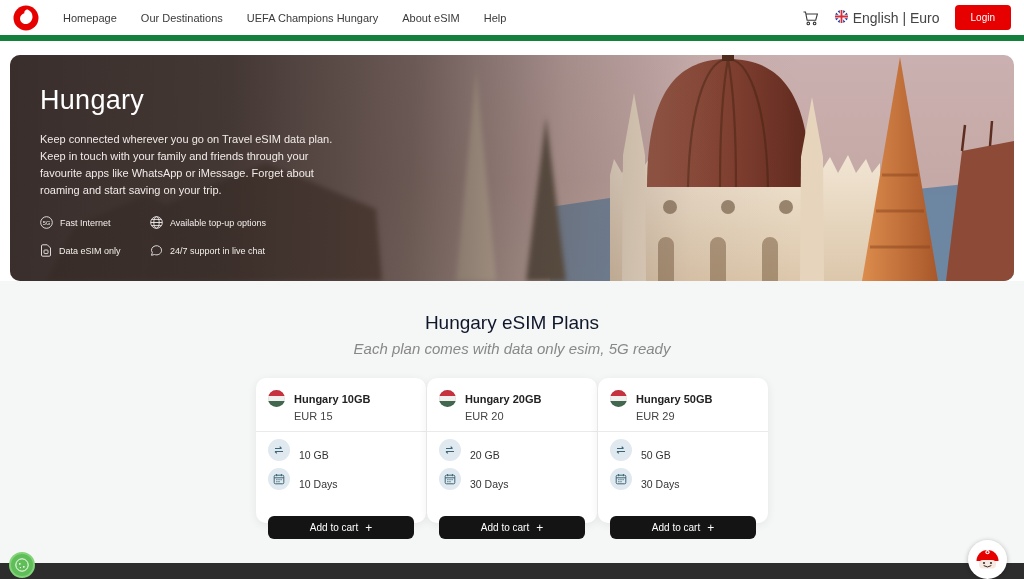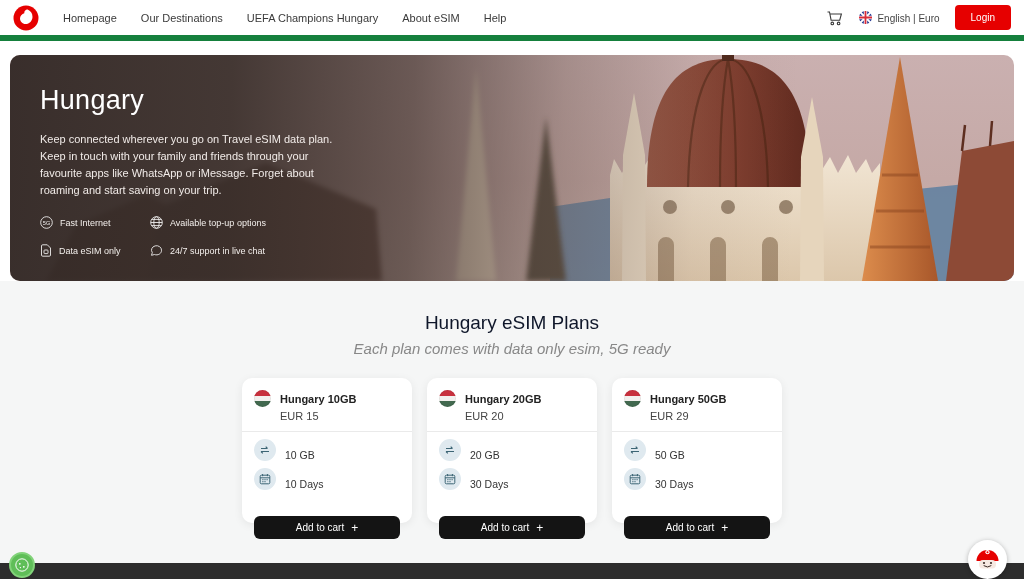--- a/index.html
+++ b/index.html
@@ -6,41 +6,41 @@
   html,body { width:1024px; height:579px; overflow:hidden; }
   body { font-family:"Liberation Sans", sans-serif; background:#ffffff; position:relative; }
 
   
   .header { height:41px; display:flex; align-items:center; padding:0 13px; background:#fff; border-bottom:6px solid #15803d; }
   .logo { width:26px; height:26px; flex:0 0 auto; cursor:pointer; }
   .nav { display:flex; gap:24px; margin-left:24px; }
   .nav-item { font-size:11px; color:#3a3a3a; cursor:pointer; white-space:nowrap; }
   .header-right { margin-left:auto; display:flex; align-items:center; gap:15px; }
   .cart-btn { width:18px; height:18px; cursor:pointer; }
-  .lang { display:flex; align-items:flex-end; gap:5px; font-size:10px; color:#444; cursor:pointer; }
+  .lang { display:flex; align-items:flex-start; gap:5px; font-size:14px; color:#444; cursor:pointer; }
   .login-btn { background:#e60000; color:#fff; font-size:10px; border:none; border-radius:4px; padding:7px 16px; cursor:pointer; font-family:inherit; }
 
   
   .hero { position:relative; margin:14px 10px 0; height:226px; border-radius:10px; overflow:hidden;
           background:linear-gradient(180deg,#cab0b0 0%,#c5a9a6 55%,#cbb3ad 100%); }
   .hero-art { position:absolute; inset:0; width:100%; height:100%; display:block; }
   .hero-overlay { position:absolute; inset:0;
     background:linear-gradient(92deg, rgba(52,42,39,.97) 0%, rgba(58,47,43,.93) 22%, rgba(74,59,54,.74) 40%, rgba(104,84,77,.38) 55%, rgba(140,115,105,.10) 68%, rgba(0,0,0,0) 78%); }
   .hero-content { position:absolute; left:30px; top:0; width:330px; color:#fff; }
   .hero-title { font-size:27px; font-weight:400; letter-spacing:.3px; margin-top:30px; }
   .hero-desc { font-size:11px; line-height:1.55; color:#f1ebe8; margin-top:15px; width:312px; }
   .features { margin-top:17px; display:grid; grid-template-columns:106px auto; row-gap:15px; column-gap:4px; }
   .feature { display:flex; align-items:center; gap:7px; font-size:9px; color:#f3efec; }
   .feature svg { flex:0 0 auto; opacity:.92; }
 
   
   .plans-section { background:#f5f6f6; height:282px; text-align:center; }
   .plans-title { padding-top:31px; font-size:19px; font-weight:400; color:#0f172a; }
   .plans-sub { margin-top:6px; font-size:15px; color:#888;font-style:italic; }
-  .cards { display:flex; justify-content:center; gap:15px; margin-top:21px; }
+  .cards { display:flex; justify-content:center; gap:1px; margin-top:21px; }
   .card { width:170px; height:145px; background:#fff; border-radius:10px; box-shadow:0 2px 10px rgba(0,0,0,.07);
           padding:12px 12px 10px; text-align:left; }
   .card-head { display:flex; align-items:center; gap:9px; }
   .flag { width:17px; height:17px; border-radius:50%; flex:0 0 auto;
           background:linear-gradient(180deg,#c8313e 0%,#c8313e 34%,#f2f0ee 34%,#f2f0ee 66%,#42694f 66%,#42694f 100%);
           box-shadow:inset 0 0 0 1px rgba(0,0,0,.06); }
   .card-name { font-size:11px; font-weight:bold; color:#222; }
   .card-price { font-size:11px; color:#444; margin:3px 0 0 26px; }
   .card-divider { border:none; border-top:1px solid #eaeaea; margin:9px -12px 2px; }
   .card-row { display:flex; align-items:flex-end; gap:9px; margin-top:7px; }

